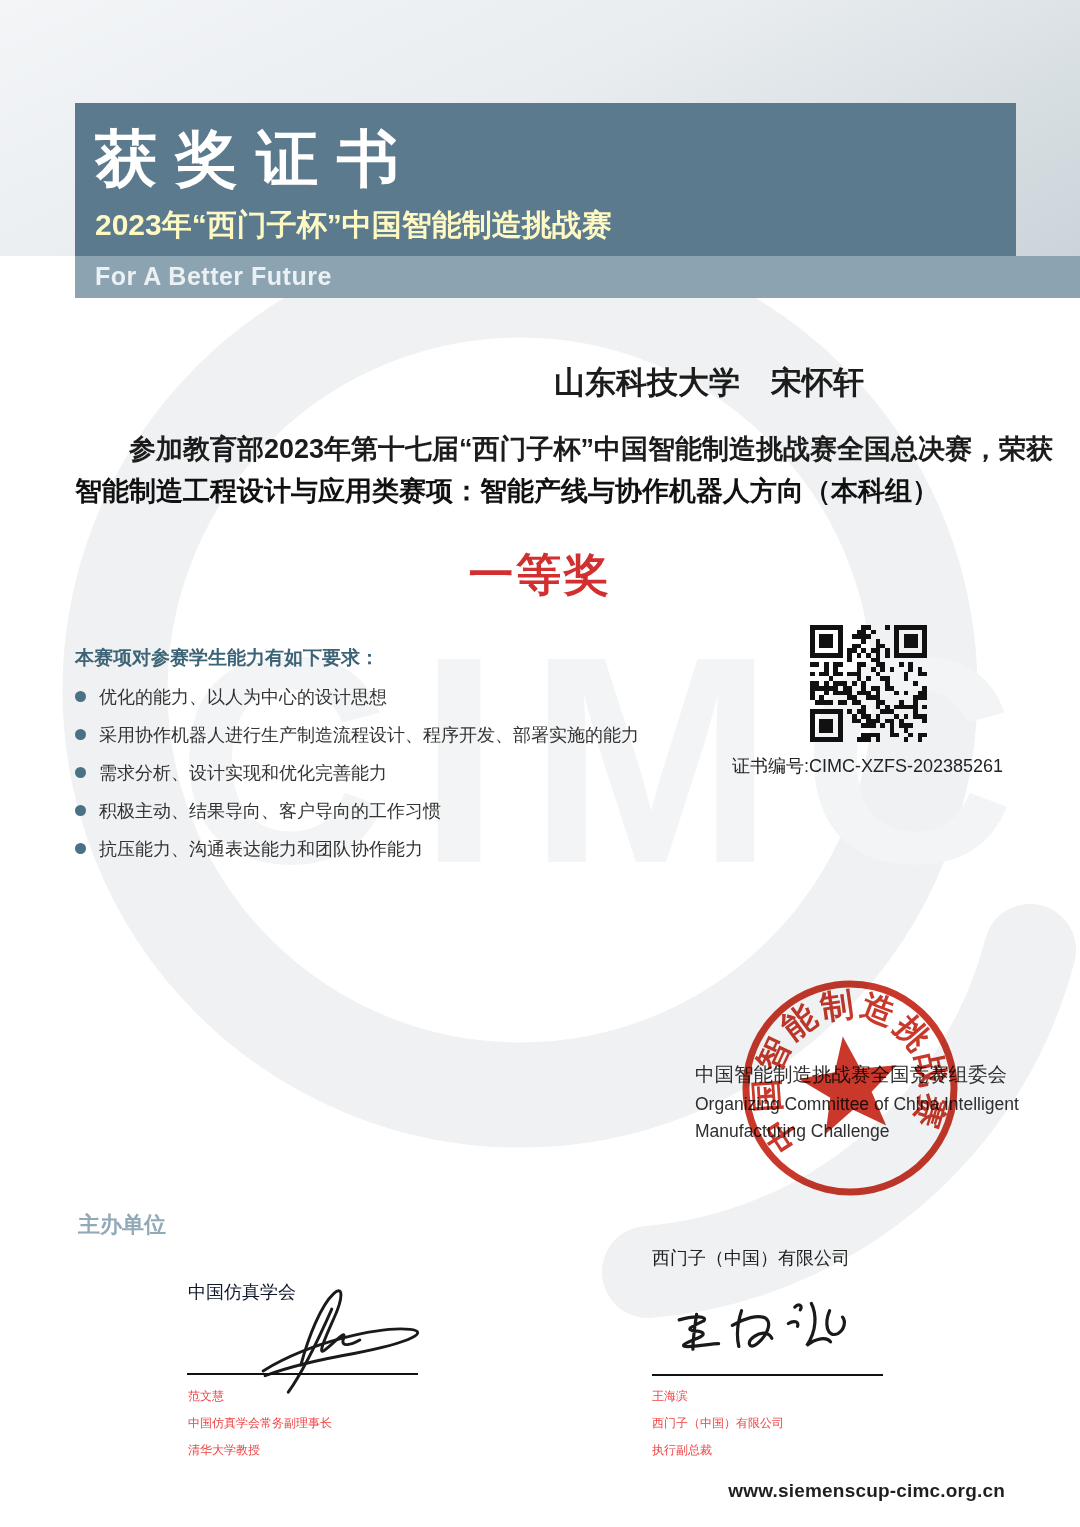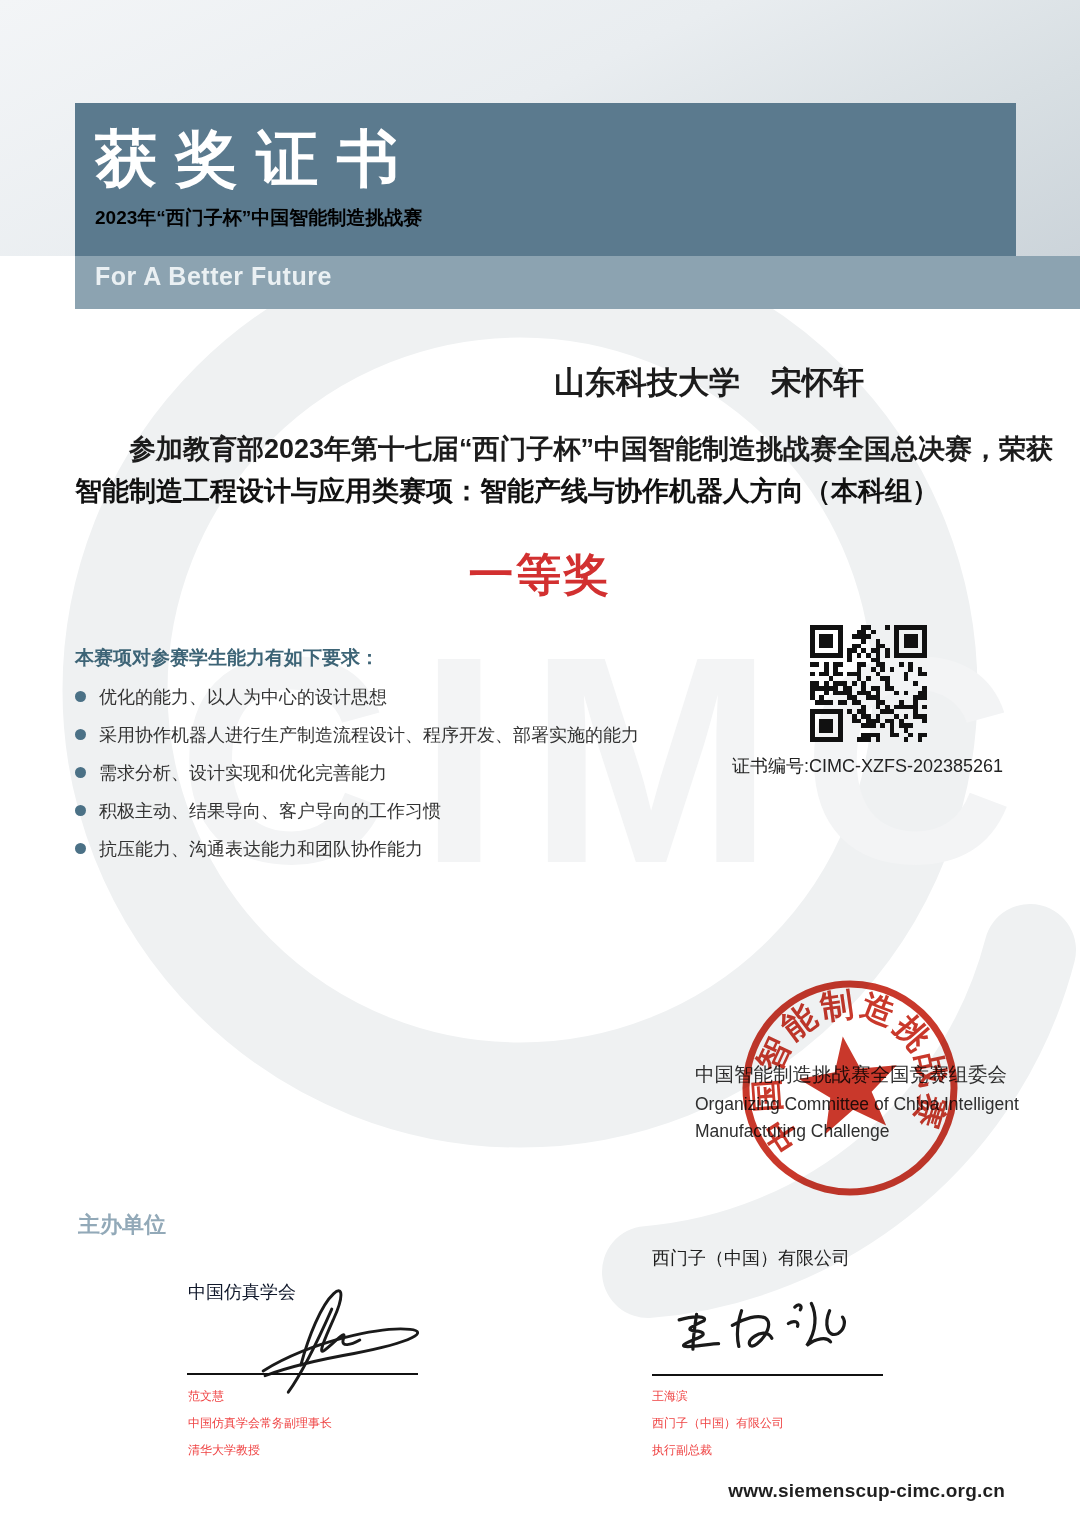--- a/index.html
+++ b/index.html
@@ -8,22 +8,22 @@
     font-family:"Liberation Sans","DejaVu Sans",sans-serif;color:#222;
   }
   .abs{position:absolute;}
   
   #watermark{left:0;top:0;z-index:0;}
   
   #top-gradient{left:0;top:0;width:1080px;height:256px;z-index:1;
     background:linear-gradient(155deg,#f3f5f7 0%,#e9edf0 45%,#d8dfe3 75%,#ccd4da 100%);}
   #header-block{left:75px;top:103px;width:941px;height:153px;z-index:2;background:var(--header-bg,#5b7a8e);}
   #cert-title{left:20px;top:14px;font-size:62px;font-weight:bold;color:#fff;letter-spacing:.30em;white-space:nowrap;}
-  #cert-subtitle{left:20px;top:102px;font-size:19px;font-weight:bold;color:#000000;white-space:nowrap;}
-  #tagline-band{left:75px;top:256px;width:1005px;height:53px;z-index:2;background:var(--band-bg,#8ca3b1);}
+  #cert-subtitle{left:20px;top:102px;font-size:30px;font-weight:bold;color:#fef9c3;white-space:nowrap;}
+  #tagline-band{left:75px;top:256px;width:1005px;height:42px;z-index:2;background:var(--band-bg,#8ca3b1);}
   #tagline{left:20px;top:0;line-height:41px;font-size:25px;font-weight:bold;color:#eaf0f3;letter-spacing:.02em;}
   
   .z{z-index:3;}
   #recipient-name{left:0;top:362px;width:864px;text-align:right;font-size:31px;font-weight:bold;color:#1c1c1c;}
   #para-line1{left:75px;top:431px;width:940px;font-size:27px;font-weight:600;color:#1c1c1c;text-indent:2em;white-space:nowrap;}
   #para-line2{left:75px;top:473px;width:940px;font-size:27px;font-weight:bold;color:#111;white-space:nowrap;}
   #award-grade{left:0;top:545px;width:1080px;text-align:center;font-size:45px;font-weight:bold;color:var(--award-red,#d23030);letter-spacing:.06em;}
   #req-heading{left:75px;top:645px;font-size:19px;font-weight:bold;color:var(--accent-teal,#3d6476);}
   #req-list{left:75px;top:682px;margin:0;padding:0;list-style:none;}
   #req-list li{display:flex;align-items:center;margin-bottom:9px;height:29px;font-size:18px;color:#333;}

